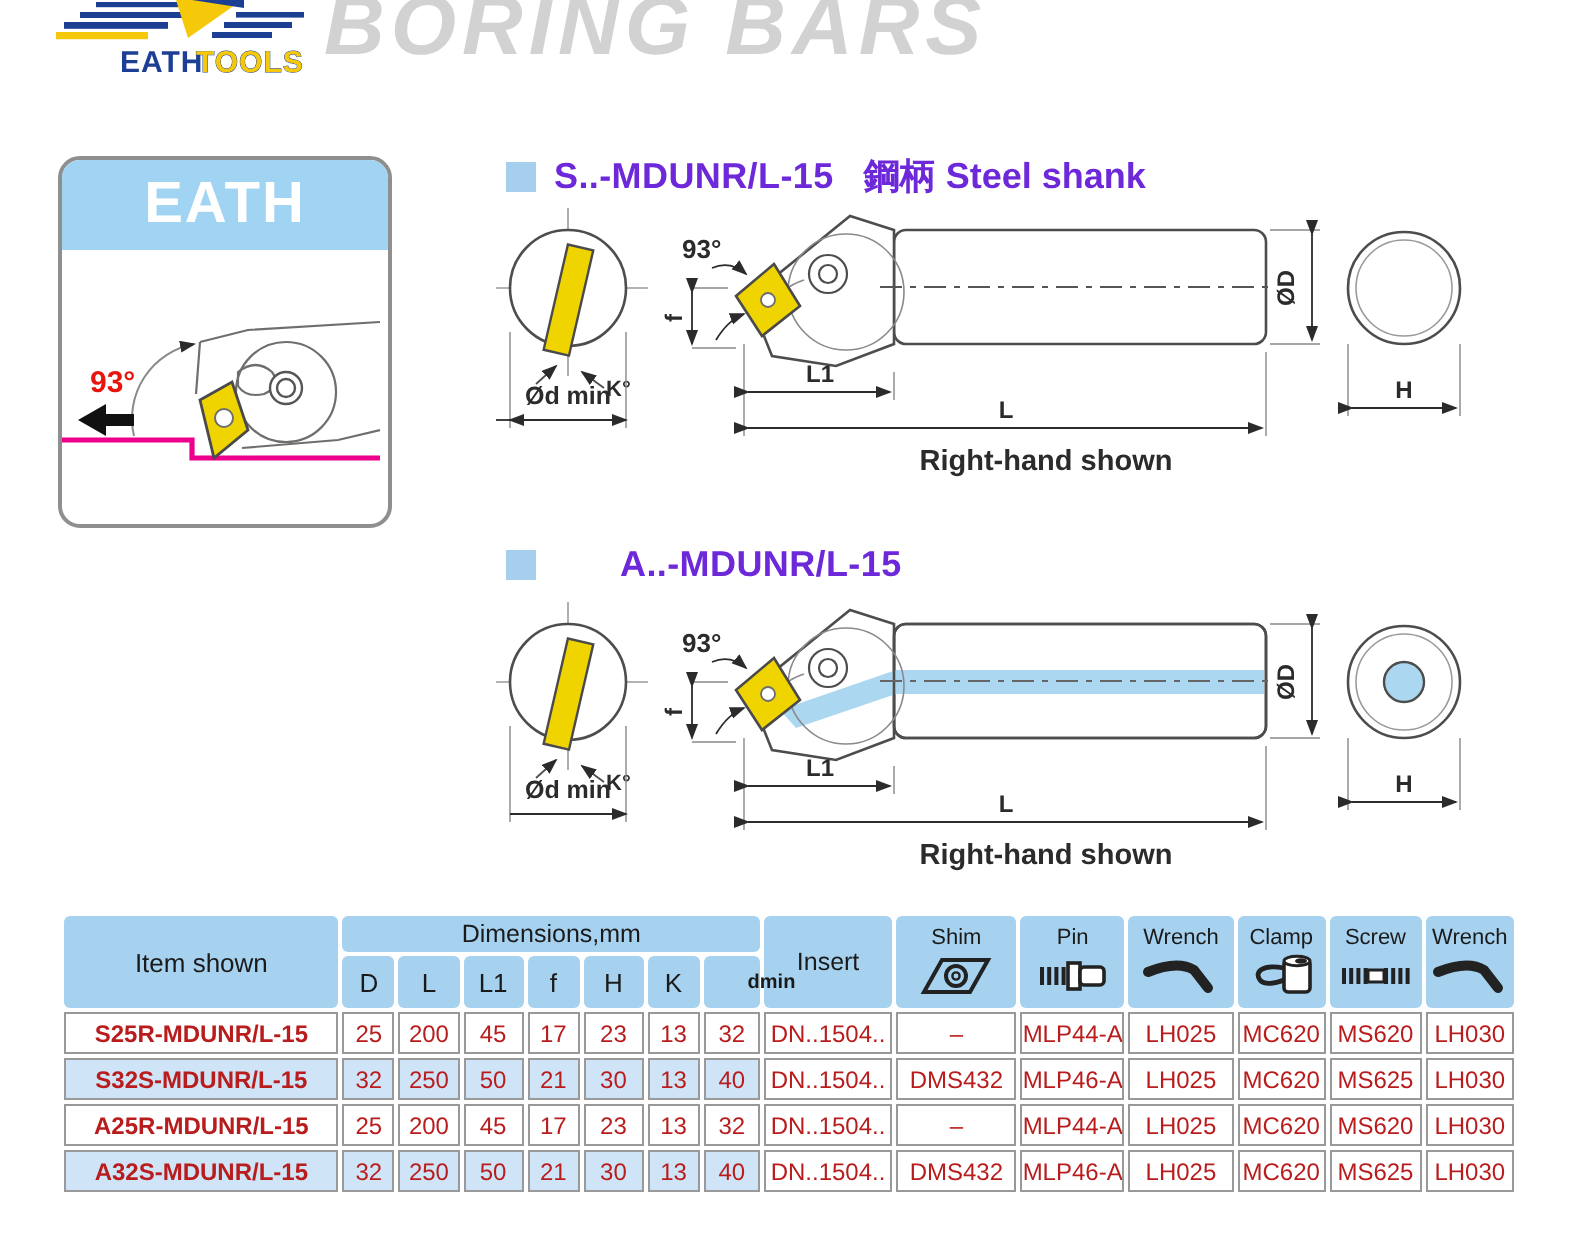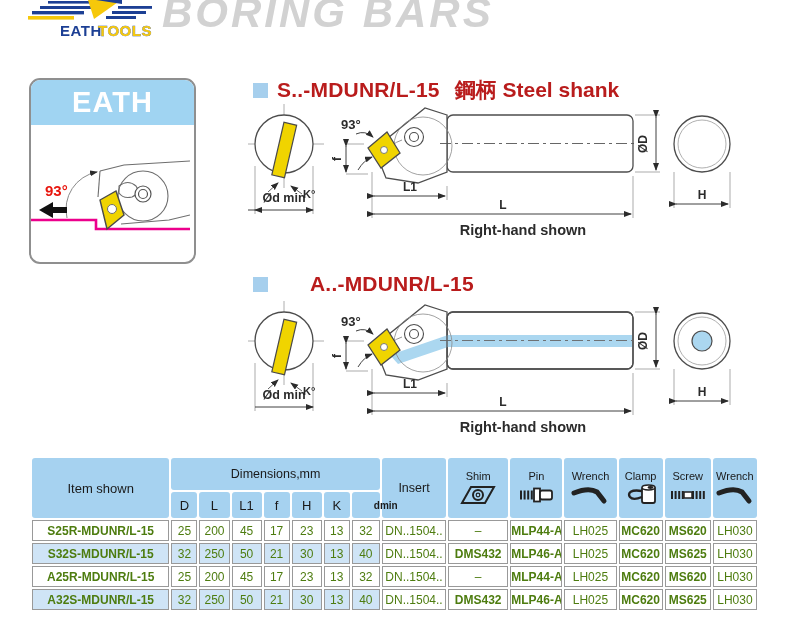--- a/index.html
+++ b/index.html
@@ -27,21 +27,21 @@
   }
   .mdun-header {
     height:45px; background:#a0d4f2; display:flex; align-items:center; justify-content:center;
     color:#ffffff; font-size:29px; font-weight:bold; letter-spacing:1px;
   }
   .mdun-art { display:block; }
 
   
   .section-header {
     position:absolute; display:flex; align-items:center; gap:9px;
-    font-size:21px; font-weight:bold; color:#b91c1c; white-space:nowrap;
+    font-size:18px; font-weight:bold; color:#6d28d9; white-space:nowrap;
   }
   .section-header .bullet { width:15px; height:15px; background:#a6cfed; flex:0 0 auto; }
   .section-header .code { letter-spacing:0.2px; }
   .section-header .desc { margin-left:6px; }
   .sec1 { left:253px; top:76px; }
   .sec2 { left:253px; top:272px;gap:42px; }
 
   .diagram { position:absolute; left:240px; width:546px; height:150px; }
   .diag1 { top:96px; }
   .diag2 { top:293px; }
@@ -49,35 +49,35 @@
   
   .spec-table-wrap { position:absolute; left:30px; top:456px; width:729px; }
   table.spec {
     border-collapse:separate; border-spacing:2px; table-layout:fixed;
     width:729px; font-size:12px; color:#333;
   }
   table.spec th {
     background:#a6d2f0; font-weight:normal; color:#1a1a1a;
     text-align:center; vertical-align:middle; padding:0; border-radius:3px;
   }
-  th.group { font-size:12.5px; height:32px; }
+  th.group { font-size:12.5px; height:18px; }
   th.sub { font-size:13px; font-weight:bold; height:26px; }
   th.sub.small { font-size:10px; font-weight:bold;padding-left:22px; }
   th.itemcode { border-top-left-radius:9px; border-bottom-left-radius:9px; font-size:13px; }
   th.acc { font-size:11px; padding-top:1px;margin-left:32px; }
   th.acc .acc-label { display:block; line-height:13px; }
   th.acc svg { display:block; margin:0 auto; }
   th.acc-last { border-top-right-radius:9px; border-bottom-right-radius:4px; }
   table.spec td {
     border:1px solid #999; background:#fff; text-align:center;
-    height:19px; padding:0; color:#4d7c0f; overflow:hidden; white-space:nowrap;
+    height:19px; padding:0; color:#b91c1c; overflow:hidden; white-space:nowrap;
   }
   tbody tr:nth-child(even) td.lb { background:#cfe4f6; }
   td.codecell { font-weight:bold; color:#3a3a3a; font-size:12px; }
-  td.boldval { font-weight:bold; color:#333; }
+  td.boldval { font-weight:normal; color:#333; }
   td.grayval { color:#9b9b9b; }
 
   
   .dtext { font-family:"Liberation Sans","DejaVu Sans",sans-serif; fill:#2b2b2b; }
 </style>
 </head>
 <body>
 
 <div class="page">
 

